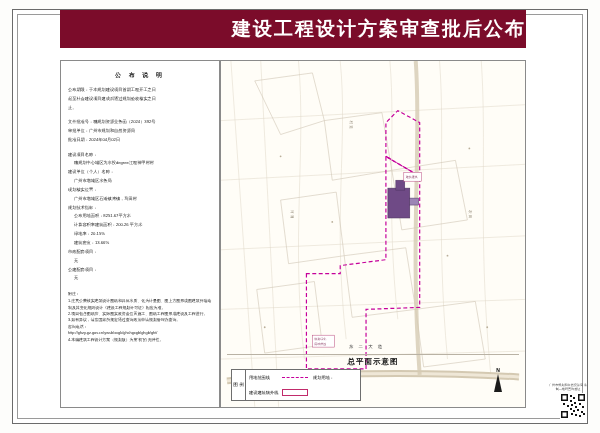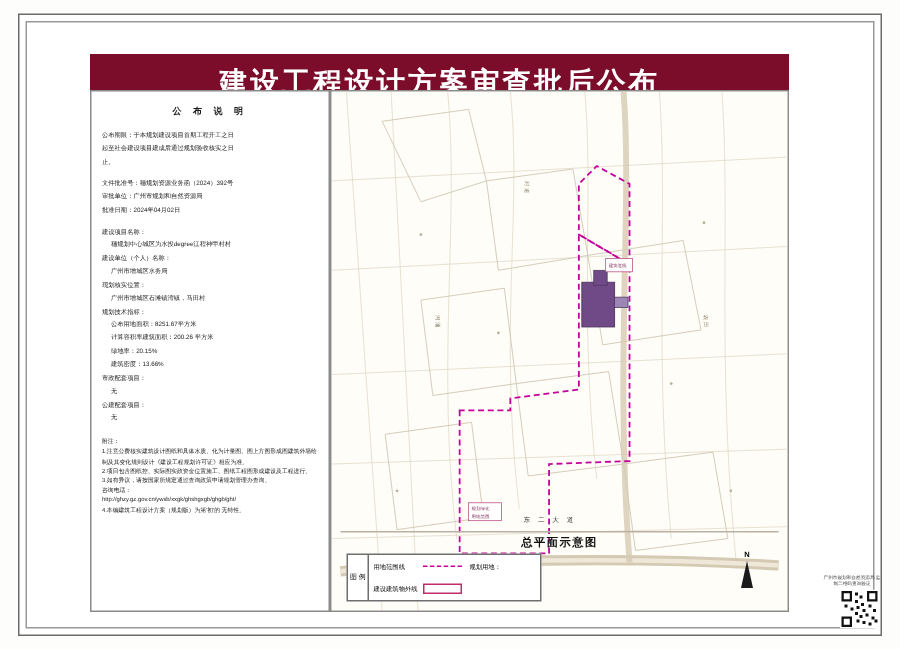--- a/index.html
+++ b/index.html
@@ -22,24 +22,24 @@
     background:#ffffff;
   }
   .frame-inner{
     position:absolute;
     left:4px;top:4px;right:4px;bottom:4px;
     border:1px solid #9a9a9a;
   }
   
   .banner{
     position:absolute;
-    left:60px;top:36px;
+    left:60px;top:10px;
     width:466px;height:38px;
     background:#7b0c2a;
-    display:flex;align-items:center;justify-content:center;
+    display:flex;align-items:center;justify-content:flex-end;
   }
   .banner-text{
     color:#ffffff;
     font-size:19px;
     letter-spacing:2px;
     font-weight:bold;
     font-family:"DejaVu Sans","Liberation Sans",sans-serif;
   }
   
   .leftcol{

